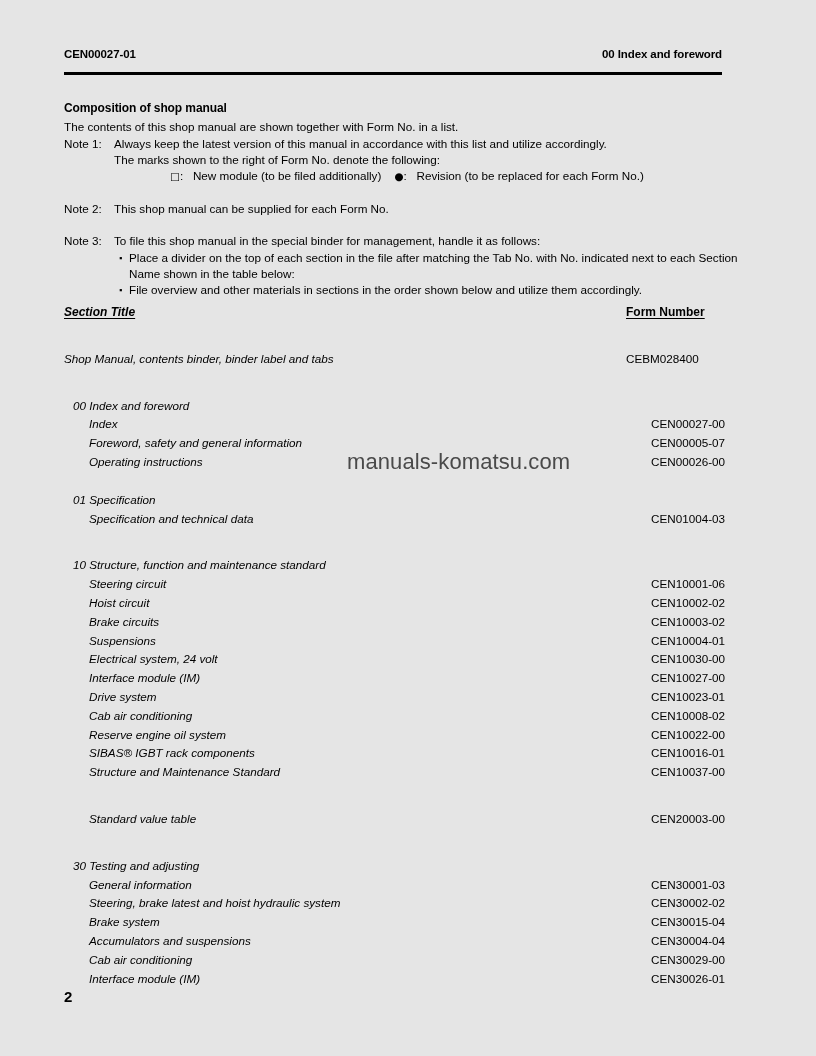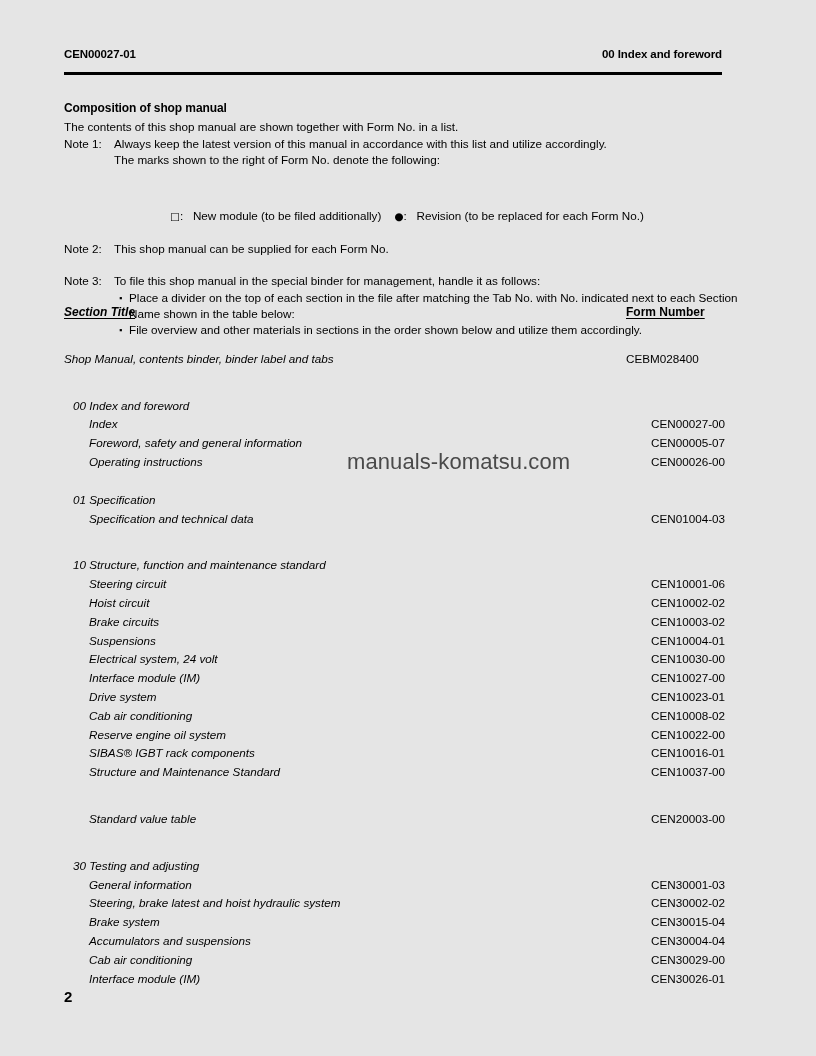--- a/index.html
+++ b/index.html
@@ -78,21 +78,20 @@
   .note-sub {
     margin-left: 50px;
   }
   .note-gap {
     height: 16.3px;
   }
 
   .marks-line {
     margin-left: 106px;
     white-space: pre;
-    margin-top: 40px;
   }
   .mark-box {
     font-family: "DejaVu Sans", sans-serif;
     font-size: 10.5px;
   }
   .mark-dot {
     font-family: "DejaVu Sans", sans-serif;
     font-size: 10.5px;
   }
 

